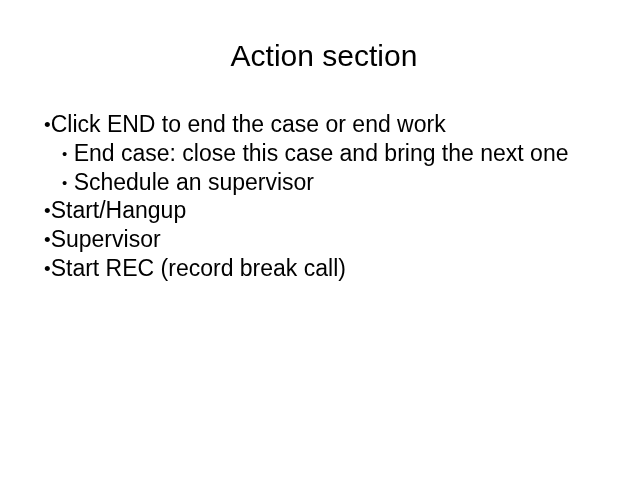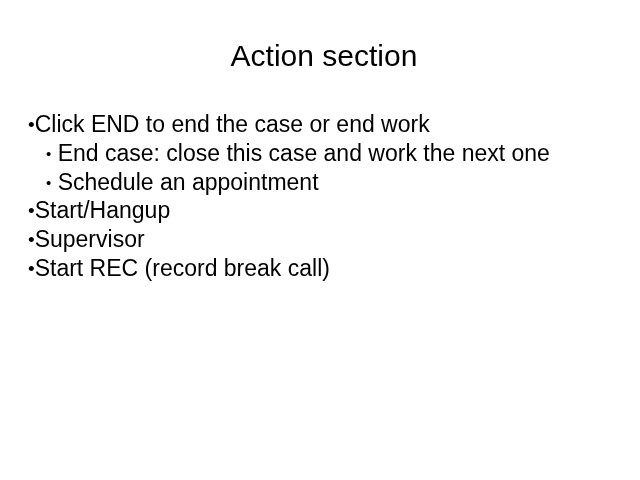--- a/index.html
+++ b/index.html
@@ -40,20 +40,21 @@
     top: 110px;
     width: 584px;
   }
   .bullet-line {
     display: block;
     font-size: 23px;
     line-height: 28.8px;
     color: #000000;
     text-indent: 0;
     white-space: normal;
+    margin-left: 16px;
   }
   .level-1 {
     padding-left: 0px;
     text-indent: -0px;
   }
   .level-2 {
     padding-left: 30px;
     text-indent: -12px;
   }
   .level-1 .bullet-mark {
@@ -80,27 +81,27 @@
 
   <div class="slide-title">Action section</div>
 
   <div class="body-block">
 
     <div class="bullet-line level-1">
       <span class="bullet-mark">•</span><span>Click END to end the case or end work</span>
     </div>
 
     <div class="bullet-line level-2">
-      <span class="bullet-mark">•</span><span class="gap"> </span><span>End case: close this case and work the next one</span>
+      <span class="bullet-mark">•</span><span class="gap"> </span><span>End case: close this case and bring the next one</span>
     </div>
 
 
 
     <div class="bullet-line level-2">
-      <span class="bullet-mark">•</span><span class="gap"> </span><span>Schedule an appointment</span>
+      <span class="bullet-mark">•</span><span class="gap"> </span><span>Schedule an supervisor</span>
     </div>
 
     <div class="bullet-line level-1">
       <span class="bullet-mark">•</span><span>Start/Hangup</span>
     </div>
 
     <div class="bullet-line level-1">
       <span class="bullet-mark">•</span><span>Supervisor</span>
     </div>
 

